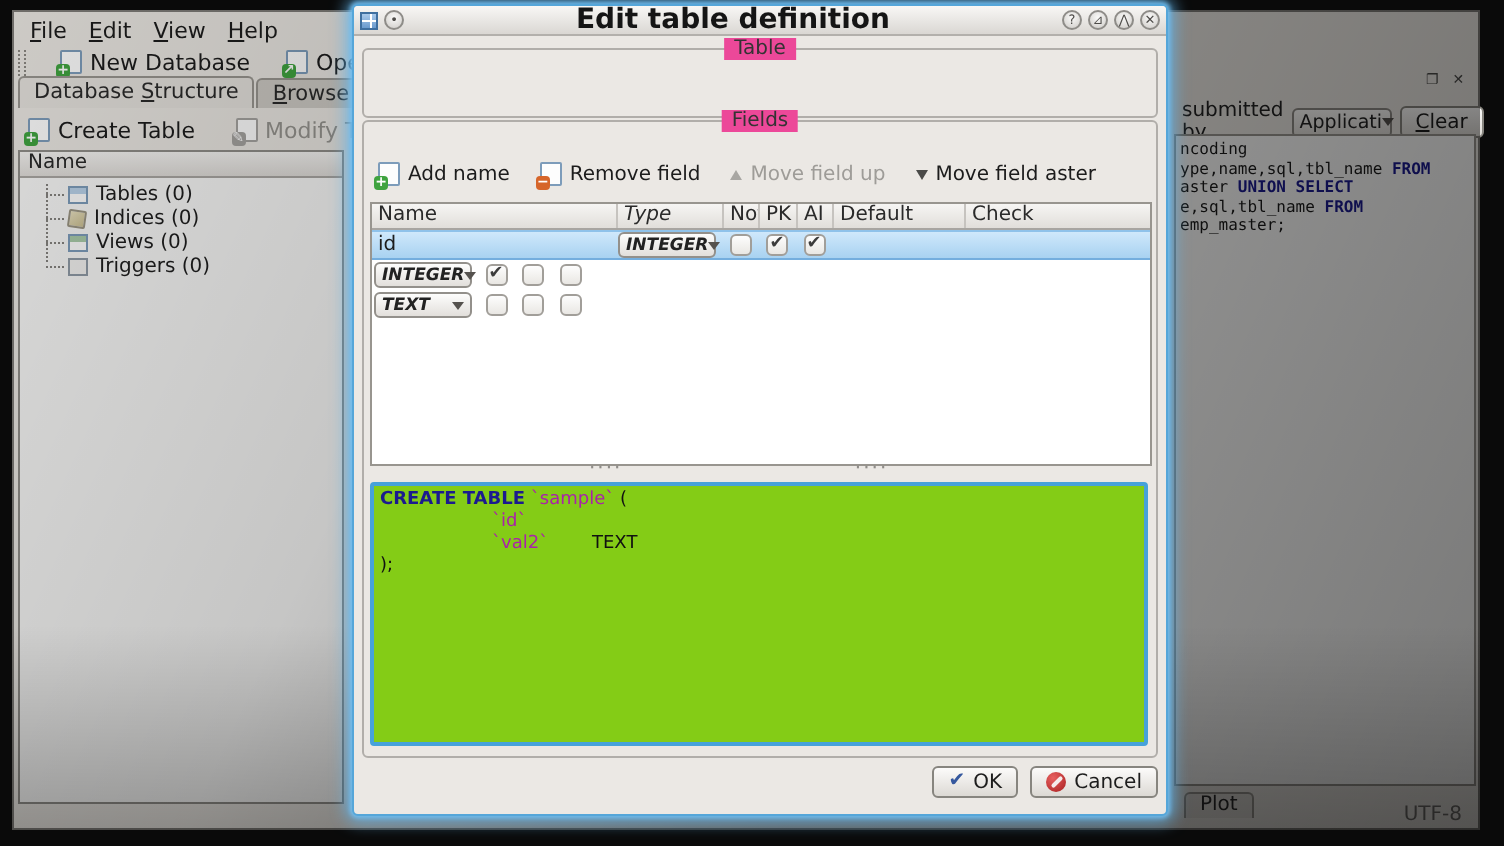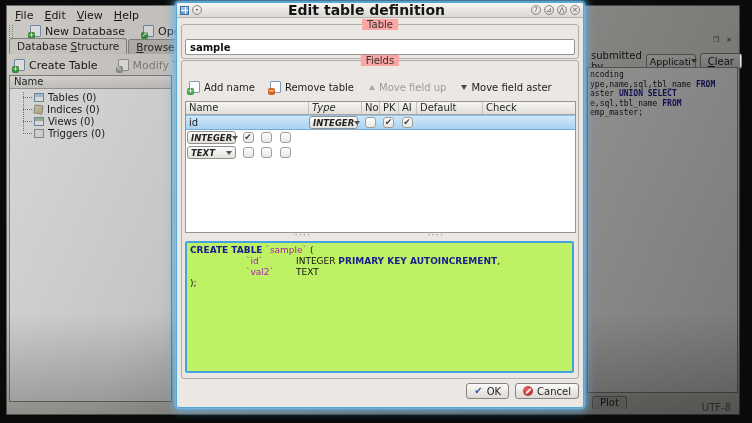--- a/index.html
+++ b/index.html
@@ -85,21 +85,21 @@
   .appicon { width:9px; height:9px; border:1px solid #3f6f9f; background:linear-gradient(#a9c9ea,#6b9bce);
              background-image:linear-gradient(#fff,#fff),linear-gradient(#fff,#fff),linear-gradient(#a9c9ea,#6b9bce);
              background-size:100% 1px,1px 100%,100% 100%; background-position:0 3px,4px 0,0 0; background-repeat:no-repeat; }
   .circ { width:10px; height:10px; border-radius:50%; border:1px solid #8e8c88;
           background:radial-gradient(circle at 50% 35%, #fafaf9, #cecbc7); display:flex; align-items:center;
           justify-content:center; font-size:6.5px; color:#4e4c49; line-height:1; }
   .title-text { flex:1; text-align:center; font-size:14px; font-weight:bold; color:#151515; }
   .tb-right { display:flex; gap:3px; }
 
   .grp { position:absolute; border:1px solid #b1aeaa; border-radius:3px; }
-  .grp-label { position:absolute; top:-6px; left:50%; transform:translateX(-50%); background:#fca5a5;
+  .grp-label { position:absolute; top:-6px; left:50%; transform:translateX(-50%); background:#ec4899;
                padding:0 5px; font-size:10px; color:#333; white-space:nowrap; }
   .grp-table { left:4px; top:21px; width:398px; height:35px; }
   .name-input { position:absolute; left:3px; top:14px; width:390px; height:16px; background:#fff;
                 border:1px solid #97948f; border-radius:2px; font-family:inherit; font-size:10px; font-weight:bold;
                 color:#111; padding:0 4px; }
   .grp-fields { left:4px; top:57px; width:398px; height:319px; }
 
   .fieldbar { position:absolute; left:4px; top:17px; height:18px; display:flex; align-items:center; gap:9px; }
   .fbtn { display:flex; align-items:center; gap:4px; font-size:10px; color:#1c1c1c; padding:1px 3px; }
   .fbtn.disabled { color:#9e9c98; }
@@ -125,21 +125,21 @@
   .cb { width:11px; height:11px; border:1px solid #a19e99; border-radius:3px;
         background:linear-gradient(#fdfdfd,#e9e7e3); display:flex; align-items:center; justify-content:center;
         font-size:9px; color:#3c3c3c; line-height:1; }
   .cb.on::after { content:"\2714"; }
 
   .splitter { position:absolute; left:3px; top:172px; width:391px; height:8px; }
   .splitter::before, .splitter::after { content:"\00B7\00B7\00B7\00B7"; position:absolute; top:-4px;
         color:#8f8d89; font-size:10px; letter-spacing:1px; }
   .splitter::before { left:28%; } .splitter::after { left:62%; }
 
-  .sqlbox { position:absolute; left:3px; top:180px; width:389px; height:132px; background:#bef264;
+  .sqlbox { position:absolute; left:3px; top:180px; width:389px; height:132px; background:#84cc16;
             border:2px solid #46a2da; border-radius:2px; padding:2px 3px; font-size:9px; color:#111; }
   .sqlline { position:relative; height:11px; white-space:pre; }
   .kw { font-weight:bold; color:#1b1b8f; }
   .ident { color:#aa22aa; }
   .sl-name { position:absolute; left:56px; color:#aa22aa; }
   .sl-rest { position:absolute; left:106px; white-space:pre; }
 
   .dlgbtns { position:absolute; right:4px; top:380px; display:flex; gap:6px; }
   .okcheck { color:#35589e; font-size:10px; font-weight:bold; line-height:1; }
   .cancelico { position:relative; width:10px; height:10px; border-radius:50%;
@@ -258,38 +258,37 @@
       <span class="tb-right">
         <span class="circ">?</span>
         <span class="circ">⊿</span>
         <span class="circ">⋀</span>
         <span class="circ">✕</span>
       </span>
     </div>
 
     <div class="grp grp-table">
       <span class="grp-label">Table</span>
-      <input class="name-input" value="sample" style="">
     </div>
 
     <div class="grp grp-fields">
       <span class="grp-label">Fields</span>
 
       <div class="fieldbar">
         <span class="fbtn">
           <span class="icon-page">
               <span class="badge green">+</span>
             </span>
           <span>Add name</span>
         </span>
         <span class="fbtn">
           <span class="icon-page">
               <span class="badge red">−</span>
             </span>
-          <span>Remove table</span>
+          <span>Remove field</span>
         </span>
         <span class="fbtn disabled">
           <span class="tri-up"></span>
           <span>Move field up</span>
         </span>
         <span class="fbtn">
           <span class="tri-down"></span>
           <span>Move field aster</span>
         </span>
       </div>
@@ -364,21 +363,21 @@
             </span>
           <span class="cell c-def"></span>
           <span class="cell c-chk"></span>
         </div>
       </div>
 
       <div class="splitter"></div>
 
       <div class="sqlbox">
         <div class="sqlline"><span class="kw">CREATE TABLE</span><span class="ident"> `sample` </span><span>(</span></div>
-        <div class="sqlline"><span class="sl-name">`id`</span><span class="sl-rest"><span>INTEGER </span><span class="kw">PRIMARY KEY AUTOINCREMENT</span><span>,</span></span></div>
+        <div class="sqlline"><span class="sl-name">`id`</span></div>
         <div class="sqlline"><span class="sl-name">`val2`</span><span class="sl-rest"><span>TEXT</span></span></div>
         <div class="sqlline"><span>);</span></div>
       </div>
     </div>
 
     <div class="dlgbtns">
       <span class="btn">
         <span class="okcheck">✔</span>
         <span>OK</span>
       </span>

